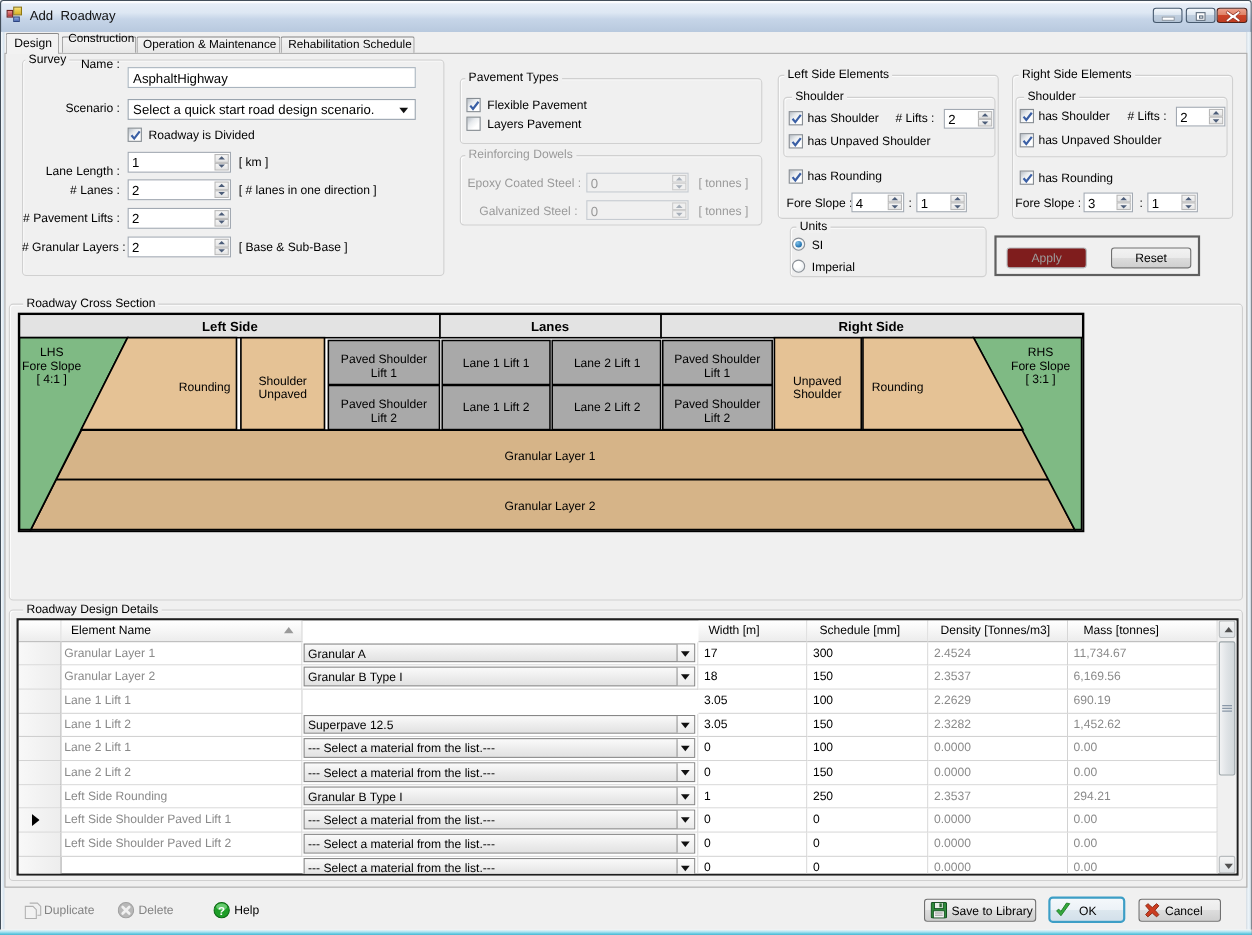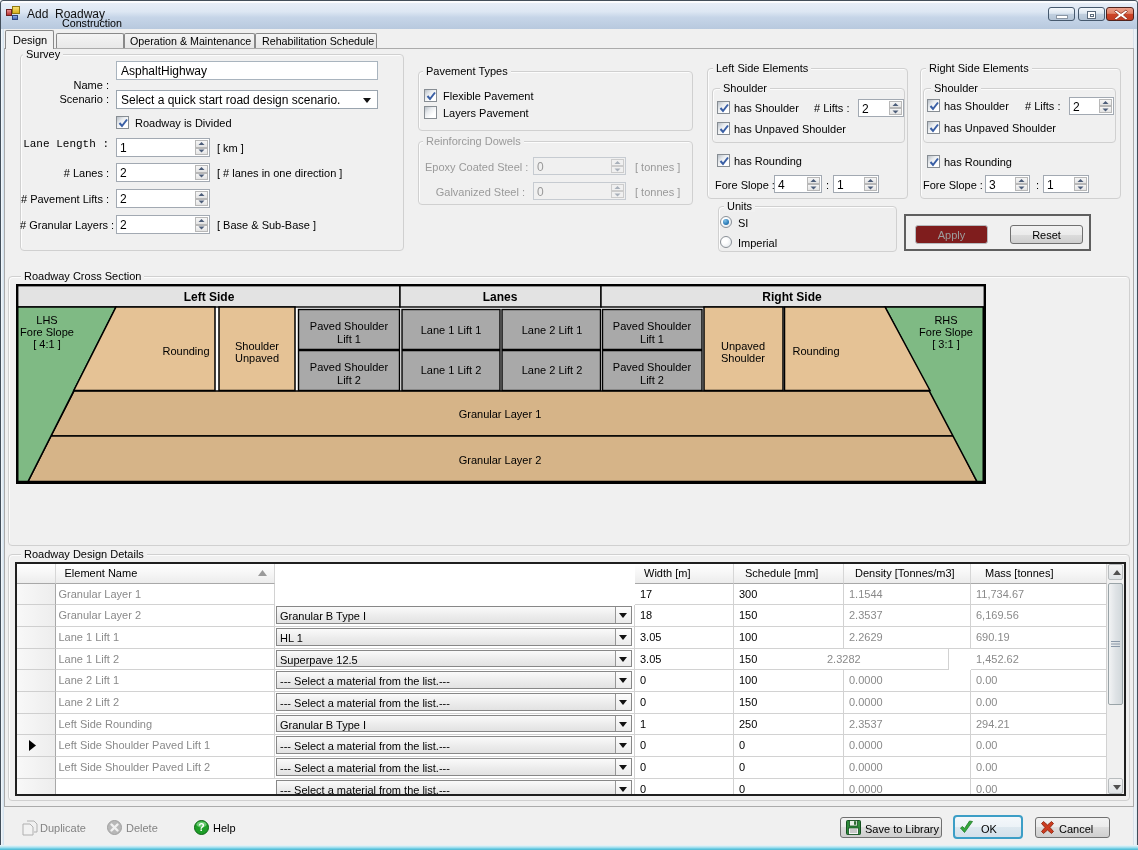--- a/index.html
+++ b/index.html
@@ -73,42 +73,42 @@
   <div class="ab" style="left:11px;top:6px;width:4px;height:3px;background:#fff;border:1px solid #5a6a7c;"></div>
 </div>
 <div class="ab" style="left:1106px;top:7px;width:28px;height:14px;border:1px solid #50231c;border-radius:3px;background:linear-gradient(#eca08c,#e08468 45%,#cc4428 50%,#c03c22);">
   <svg class="ab" style="left:7px;top:1px;" width="14" height="12" viewBox="0 0 14 12">
       <path d="M2 1 L7 4.5 L12 1 L13.5 2.5 L9.5 6 L13.5 9.5 L12 11 L7 7.5 L2 11 L0.5 9.5 L4.5 6 L0.5 2.5 Z" fill="#fff" stroke="#8c2c1c" stroke-width="0.8"></path>
     </svg>
 </div>
 
 <div class="ab" style="left:4px;top:48px;width:1130px;height:759px;border:1px solid #ababab;background:#f0f0f0;"></div>
 <div class="ab" style="left:56px;top:33px;width:68px;height:15px;border:1px solid #898989;border-bottom:none;border-radius:2px 2px 0 0;background:linear-gradient(#f4f4f4,#e8e8e8);"></div>
-<div class="lbl" style="left:62px;top:17px;font-size:10.7px;">Construction</div>
+<div class="lbl" style="left:62px;top:29px;font-size:10.7px;">Construction</div>
 <div class="ab" style="left:124px;top:33px;width:131px;height:15px;border:1px solid #898989;border-bottom:none;border-radius:2px 2px 0 0;background:linear-gradient(#f4f4f4,#e8e8e8);"></div>
 <div class="lbl" style="left:130px;top:35px;font-size:10.7px;">Operation &amp; Maintenance</div>
 <div class="ab" style="left:255px;top:33px;width:122px;height:15px;border:1px solid #898989;border-bottom:none;border-radius:2px 2px 0 0;background:linear-gradient(#f4f4f4,#e8e8e8);"></div>
 <div class="lbl" style="left:262px;top:35px;font-size:10.7px;">Rehabilitation Schedule</div>
 <div class="ab" style="left:5px;top:30px;width:49px;height:19px;border:1px solid #898989;border-bottom:none;border-radius:2px 2px 0 0;background:#f2f2f2;"></div>
 <div class="lbl" style="left:13px;top:34px;">Design</div>
 
 <div class="gb" style="left:20px;top:54px;width:384px;height:197px;"></div>
 <div class="glabel" style="left:23px;top:49px;">Survey</div>
-<div class="lbl r" style="left:20px;top:79px;width:89px;">Name :</div>
+<div class="lbl r" style="left:20px;top:53px;width:89px;">Name :</div>
 <div class="tb" style="left:116px;top:61px;width:262px;height:19px;">AsphaltHighway</div>
 <div class="lbl r" style="left:20px;top:93px;width:89px;">Scenario :</div>
 <div class="combo" style="left:116px;top:90px;width:262px;height:19px;">Select a quick start road design scenario.<span class="arr"></span></div>
 <div class="cb" style="left:116px;top:116px;">
     <svg width="13" height="13" viewBox="0 0 13 13">
       <path d="M2.5 6 L5 9 L10 2.5" stroke="#3a5fa5" stroke-width="2" fill="none"></path>
     </svg>
   </div>
 <div class="lbl" style="left:135px;top:117px;">Roadway is Divided</div>
 
-<div class="lbl r" style="left:20px;top:138px;width:89px;font-family:Liberation Mono, monospace;">Lane Length :</div>
+<div class="lbl r" style="left:20px;top:150px;width:89px;">Lane Length :</div>
 <div class="num" style="left:116px;top:138px;width:94px;height:19px;">
     <span class="val">1</span>
     <span class="sp">
       <span class="b up">
         <i class="t u"></i>
       </span>
       <span class="b dn">
         <i class="t d"></i>
       </span>
     </span>
@@ -405,23 +405,31 @@
 <div class="ghc" style="left:717px;width:110px;padding-left:11px;">Schedule [mm]</div>
 <div class="ghc" style="left:827px;width:127px;padding-left:11px;">Density [Tonnes/m3]</div>
 <div class="ghc" style="left:954px;width:136px;padding-left:14px;">Mass [tonnes]</div>
 <svg class="ab" style="left:241px;top:6px;" width="9" height="6">
         <polygon points="4.5,0 9,6 0,6" fill="#9a9a9a"></polygon>
       </svg>
 </div>
 <div class="ab" style="left:0;top:19.5px;width:1090px;height:21.7px;">
 <div class="grh"></div>
 <div class="gc ro" style="left:38.5px;width:219.5px;padding-left:3px;">Granular Layer 1</div>
+<div class="gc" style="left:258px;width:360px;padding:0;">
+        <div class="cellcombo">
+          <span class="ct">Granular A</span>
+          <span class="cbtn">
+            <i class="carr"></i>
+          </span>
+        </div>
+      </div>
 <div class="gc" style="left:618px;width:99px;">17</div>
 <div class="gc" style="left:717px;width:110px;">300</div>
-<div class="gc ro" style="left:827px;width:127px;">1.1544</div>
+<div class="gc ro" style="left:827px;width:127px;">2.4524</div>
 <div class="gc ro" style="left:954px;width:136px;">11,734.67</div>
 </div>
 <div class="ab" style="left:0;top:41.2px;width:1090px;height:21.7px;">
 <div class="grh"></div>
 <div class="gc ro" style="left:38.5px;width:219.5px;padding-left:3px;">Granular Layer 2</div>
 <div class="gc" style="left:258px;width:360px;padding:0;">
         <div class="cellcombo">
           <span class="ct">Granular B Type I</span>
           <span class="cbtn">
             <i class="carr"></i>
@@ -429,47 +437,39 @@
         </div>
       </div>
 <div class="gc" style="left:618px;width:99px;">18</div>
 <div class="gc" style="left:717px;width:110px;">150</div>
 <div class="gc ro" style="left:827px;width:127px;">2.3537</div>
 <div class="gc ro" style="left:954px;width:136px;">6,169.56</div>
 </div>
 <div class="ab" style="left:0;top:62.9px;width:1090px;height:21.7px;">
 <div class="grh"></div>
 <div class="gc ro" style="left:38.5px;width:219.5px;padding-left:3px;">Lane 1 Lift 1</div>
-<div class="gc" style="left:258px;width:360px;padding:0;">
-        <div class="cellcombo">
-          <span class="ct">HL 1</span>
-          <span class="cbtn">
-            <i class="carr"></i>
-          </span>
-        </div>
-      </div>
 <div class="gc" style="left:618px;width:99px;">3.05</div>
 <div class="gc" style="left:717px;width:110px;">100</div>
 <div class="gc ro" style="left:827px;width:127px;">2.2629</div>
 <div class="gc ro" style="left:954px;width:136px;">690.19</div>
 </div>
 <div class="ab" style="left:0;top:84.6px;width:1090px;height:21.7px;">
 <div class="grh"></div>
 <div class="gc ro" style="left:38.5px;width:219.5px;padding-left:3px;">Lane 1 Lift 2</div>
 <div class="gc" style="left:258px;width:360px;padding:0;">
         <div class="cellcombo">
           <span class="ct">Superpave 12.5</span>
           <span class="cbtn">
             <i class="carr"></i>
           </span>
         </div>
       </div>
 <div class="gc" style="left:618px;width:99px;">3.05</div>
 <div class="gc" style="left:717px;width:110px;">150</div>
-<div class="gc ro" style="left:805px;width:127px;">2.3282</div>
+<div class="gc ro" style="left:827px;width:127px;">2.3282</div>
 <div class="gc ro" style="left:954px;width:136px;">1,452.62</div>
 </div>
 <div class="ab" style="left:0;top:106.3px;width:1090px;height:21.7px;">
 <div class="grh"></div>
 <div class="gc ro" style="left:38.5px;width:219.5px;padding-left:3px;">Lane 2 Lift 1</div>
 <div class="gc" style="left:258px;width:360px;padding:0;">
         <div class="cellcombo">
           <span class="ct">--- Select a material from the list.---</span>
           <span class="cbtn">
             <i class="carr"></i>

